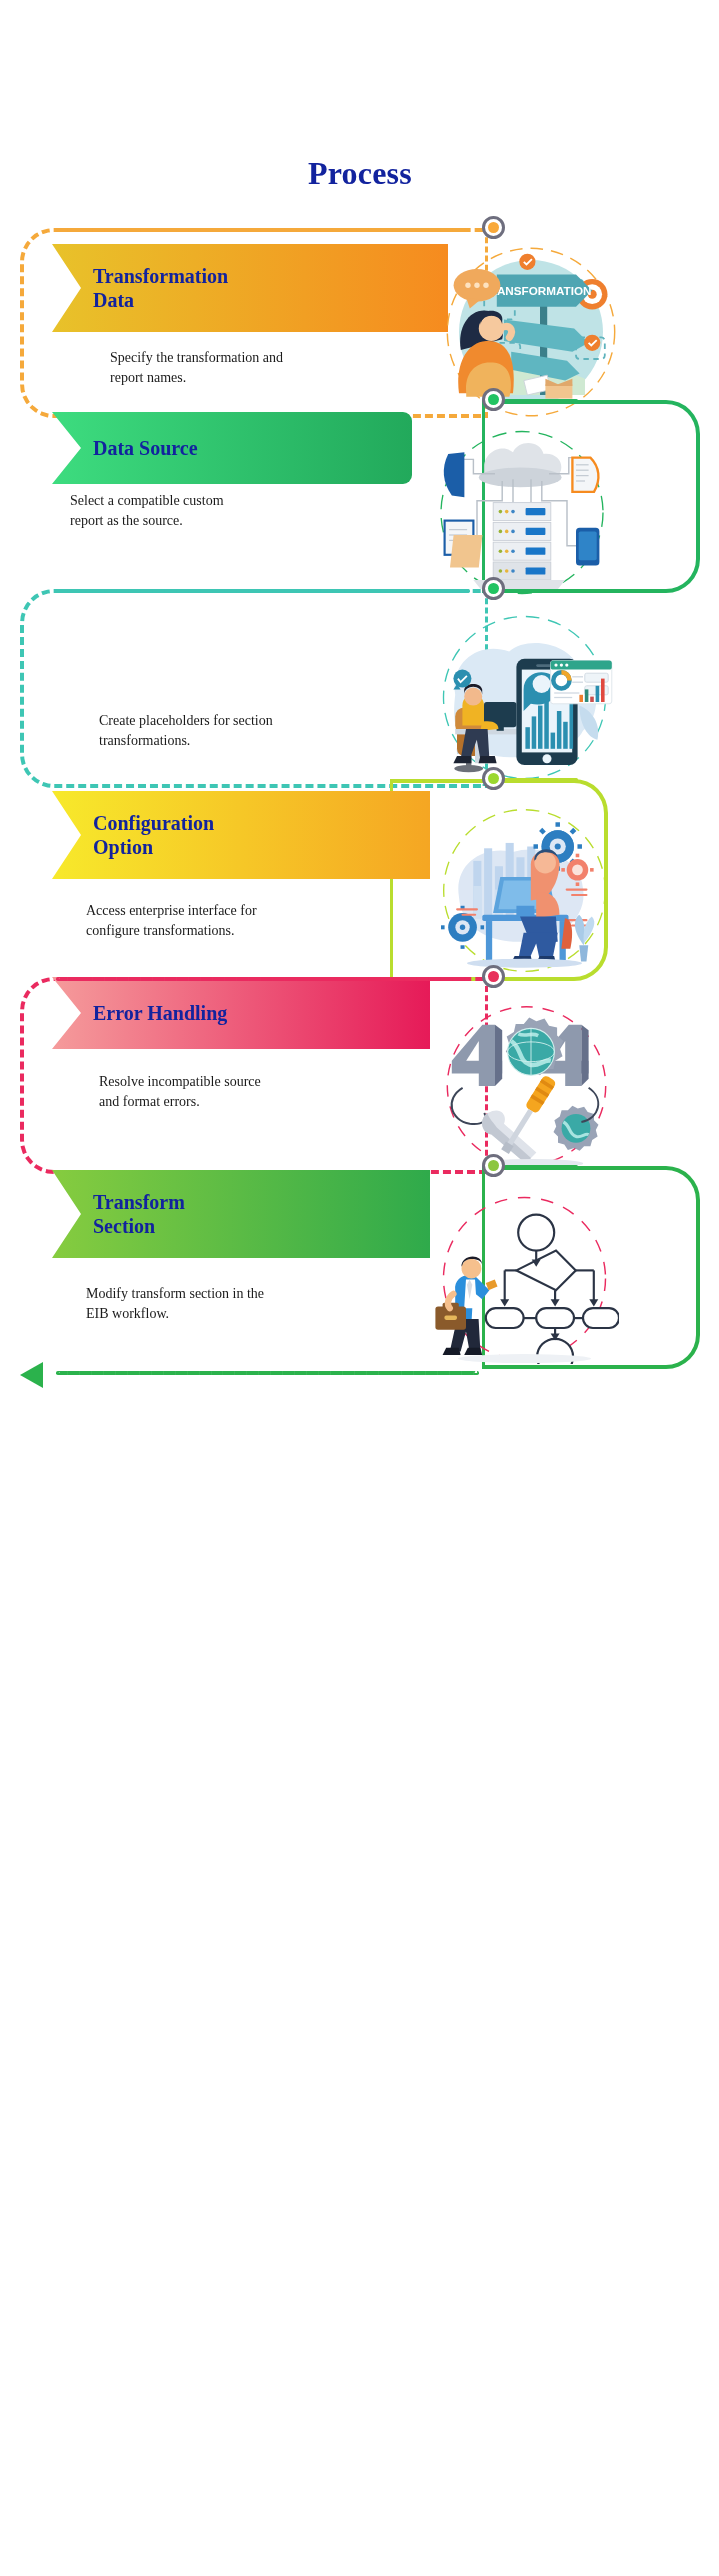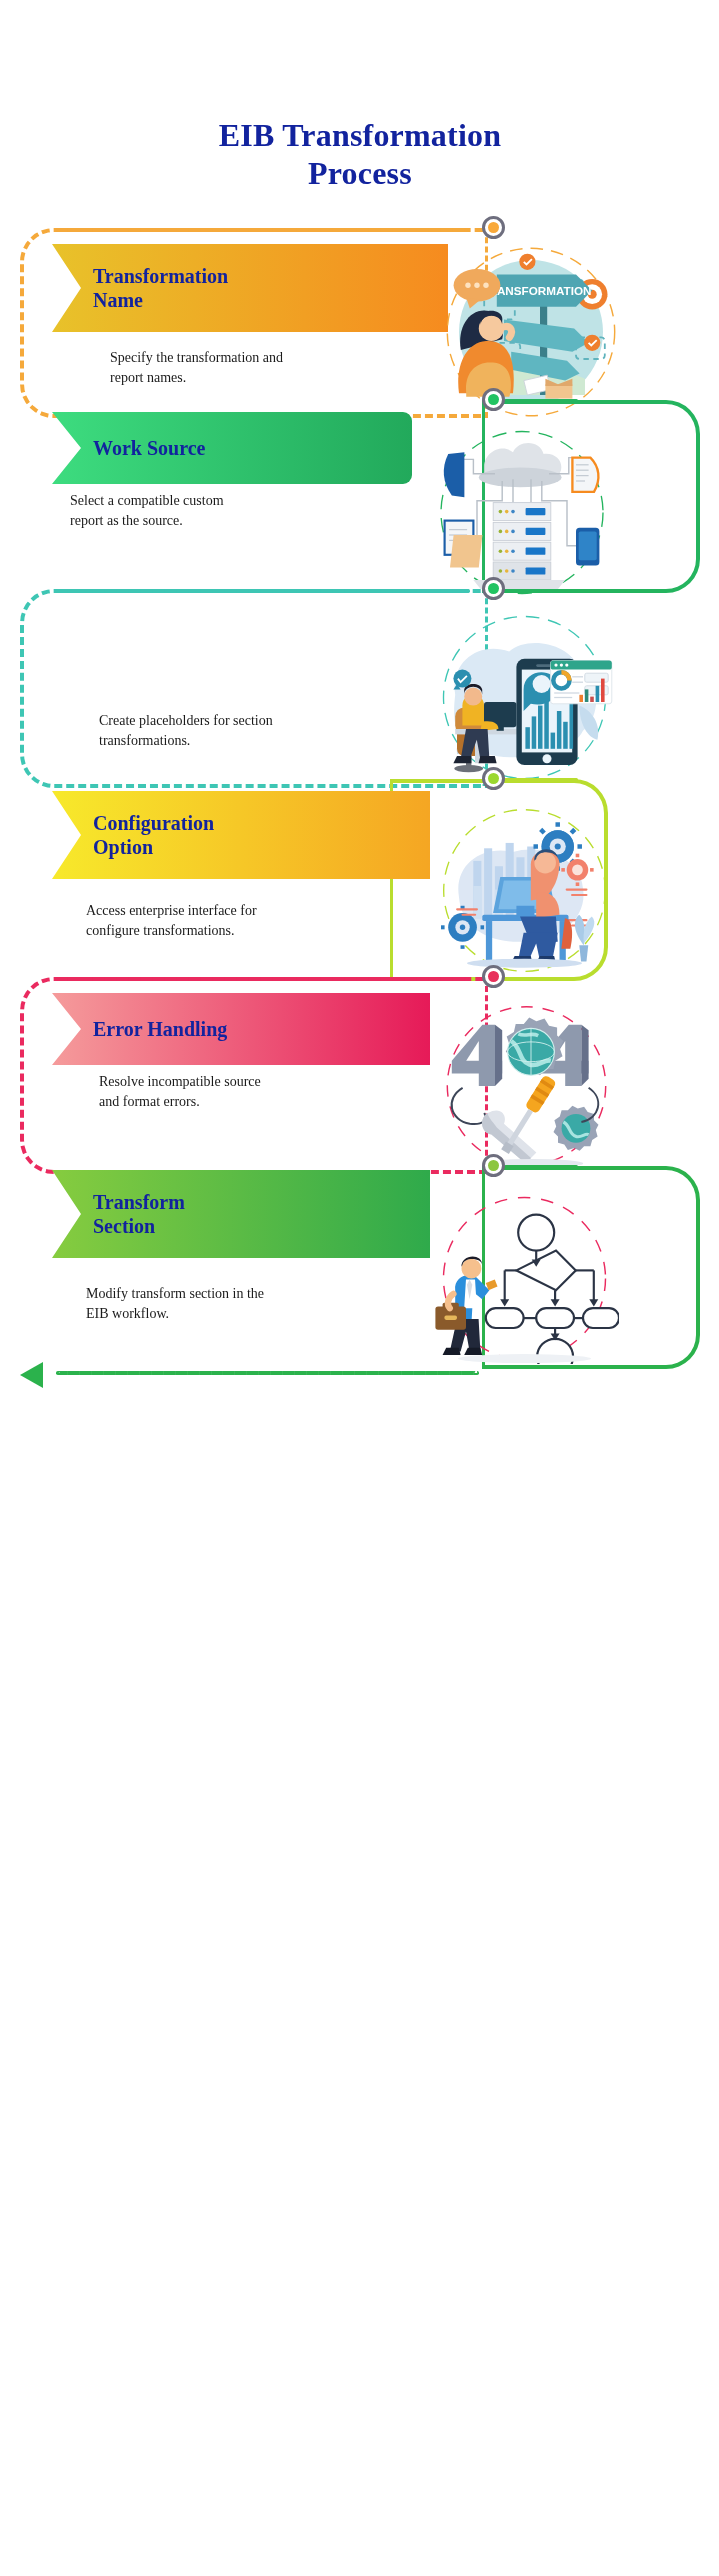--- a/index.html
+++ b/index.html
@@ -57,37 +57,37 @@
 
   svg { display:block; }
 </style>
 </head>
 <body>
 
 <div class="header">
 
 
   <div class="page-title">
-    <span>EIB Transformation</span><br>
+    <br>
     <span>Process</span>
   </div>
 </div>
 
 <div class="step" style="position:absolute;left:0;top:224px;width:632px;height:189px;">
   <div class="frame-left" style="top:3.6px;bottom:-5.4px;border-color:#f5a93b;border-style:dashed;width:468px;"></div>
   <div class="conn conn-dash" style="left:56px;top:3.6px;width:414px;border-top-color:#f5a93b;"></div>
 
   <div class="node" style="left:482px;top:-8px;">
     <div class="node-dot" style="background:#f9a93a;"></div>
   </div>
 
   <div class="ribbon tall" style="top:20px;width:396px;background:linear-gradient(90deg,#e8c22a 0%,#f68b1f 100%);">
     <span class="ribbon-text">
       <span>Transformation</span><br>
-      <span>Name</span>
+      <span>Data</span>
     </span>
   </div>
 
   <div class="desc" style="left:110px;top:124px;">Specify the transformation and report names.</div>
 
   <div style="position:absolute;left:441px;top:18px;width:180px;height:180px;">
     <svg width="180" height="180" viewBox="0 0 200 200">
       <circle cx="100" cy="100" r="93" fill="none" stroke="#f5a93b" stroke-width="1.6" stroke-dasharray="14 9"></circle>
       <circle cx="100" cy="100" r="80" fill="#bfe3e6"></circle>
       <path d="M42 150 C60 138 120 134 160 152 L160 170 L42 170 Z" fill="#cfe9d2"></path>
@@ -130,21 +130,21 @@
 <div class="step" style="position:absolute;left:0;top:396px;width:720px;height:193px;">
   <div class="frame-right" style="top:3.6px;bottom:-3.6px;border-color:#24b45e;border-style:solid;width:218px;"></div>
   <div class="conn" style="left:504px;top:2.7px;width:74px;background:#24b45e;"></div>
 
   <div class="node" style="left:482px;top:-8px;">
     <div class="node-dot" style="background:#22c362;"></div>
   </div>
 
   <div class="ribbon" style="top:16px;width:360px;background:linear-gradient(90deg,#3ddc7f 0%,#22a95b 100%);border-radius:0 9px 9px 0;">
     <span class="ribbon-text">
-      <span>Work Source</span>
+      <span>Data Source</span>
     </span>
   </div>
 
   <div class="desc" style="left:70px;top:95px;">Select a compatible custom report as the source.</div>
 
   <div style="position:absolute;left:432px;top:31px;width:180px;height:171px;">
     <svg width="180" height="171" viewBox="0 0 200 190">
       <circle cx="100" cy="95" r="90" fill="none" stroke="#24b45e" stroke-width="1.5" stroke-dasharray="16 10"></circle>
       <path d="M58 44 C58 28 78 18 90 28 C96 14 120 14 124 30 C142 28 150 46 138 56 L58 56 Z" fill="#dfe3e8"></path>
       <ellipse cx="98" cy="56" rx="46" ry="11" fill="#cdd3da"></ellipse>
@@ -386,21 +386,21 @@
 </div>
 
 <div class="step" style="position:absolute;left:0;top:973px;width:720px;height:196px;">
   <div class="frame-left" style="top:3.6px;bottom:-5.4px;border-color:#ea2a5f;border-style:dashed;width:468px;"></div>
   <div class="conn conn-dash" style="left:56px;top:3.6px;width:414px;border-top-color:#ea2a5f;"></div>
 
   <div class="node" style="left:482px;top:-8px;">
     <div class="node-dot" style="background:#e8315b;"></div>
   </div>
 
-  <div class="ribbon" style="top:20px;width:378px;background:linear-gradient(90deg,#f59b9b 0%,#e61a58 100%);text-align:center;">
+  <div class="ribbon" style="top:4px;width:378px;background:linear-gradient(90deg,#f59b9b 0%,#e61a58 100%);text-align:center;">
     <span class="ribbon-text">
       <span>Error Handling</span>
     </span>
   </div>
 
   <div class="desc" style="left:99px;top:99px;">Resolve incompatible source and format errors.</div>
 
   <div style="position:absolute;left:432px;top:32px;width:189px;height:162px;">
     <svg width="189" height="162" viewBox="0 0 210 180">
       <circle cx="105" cy="90" r="88" fill="none" stroke="#ea2a5f" stroke-width="1.6" stroke-dasharray="13 11"></circle>

